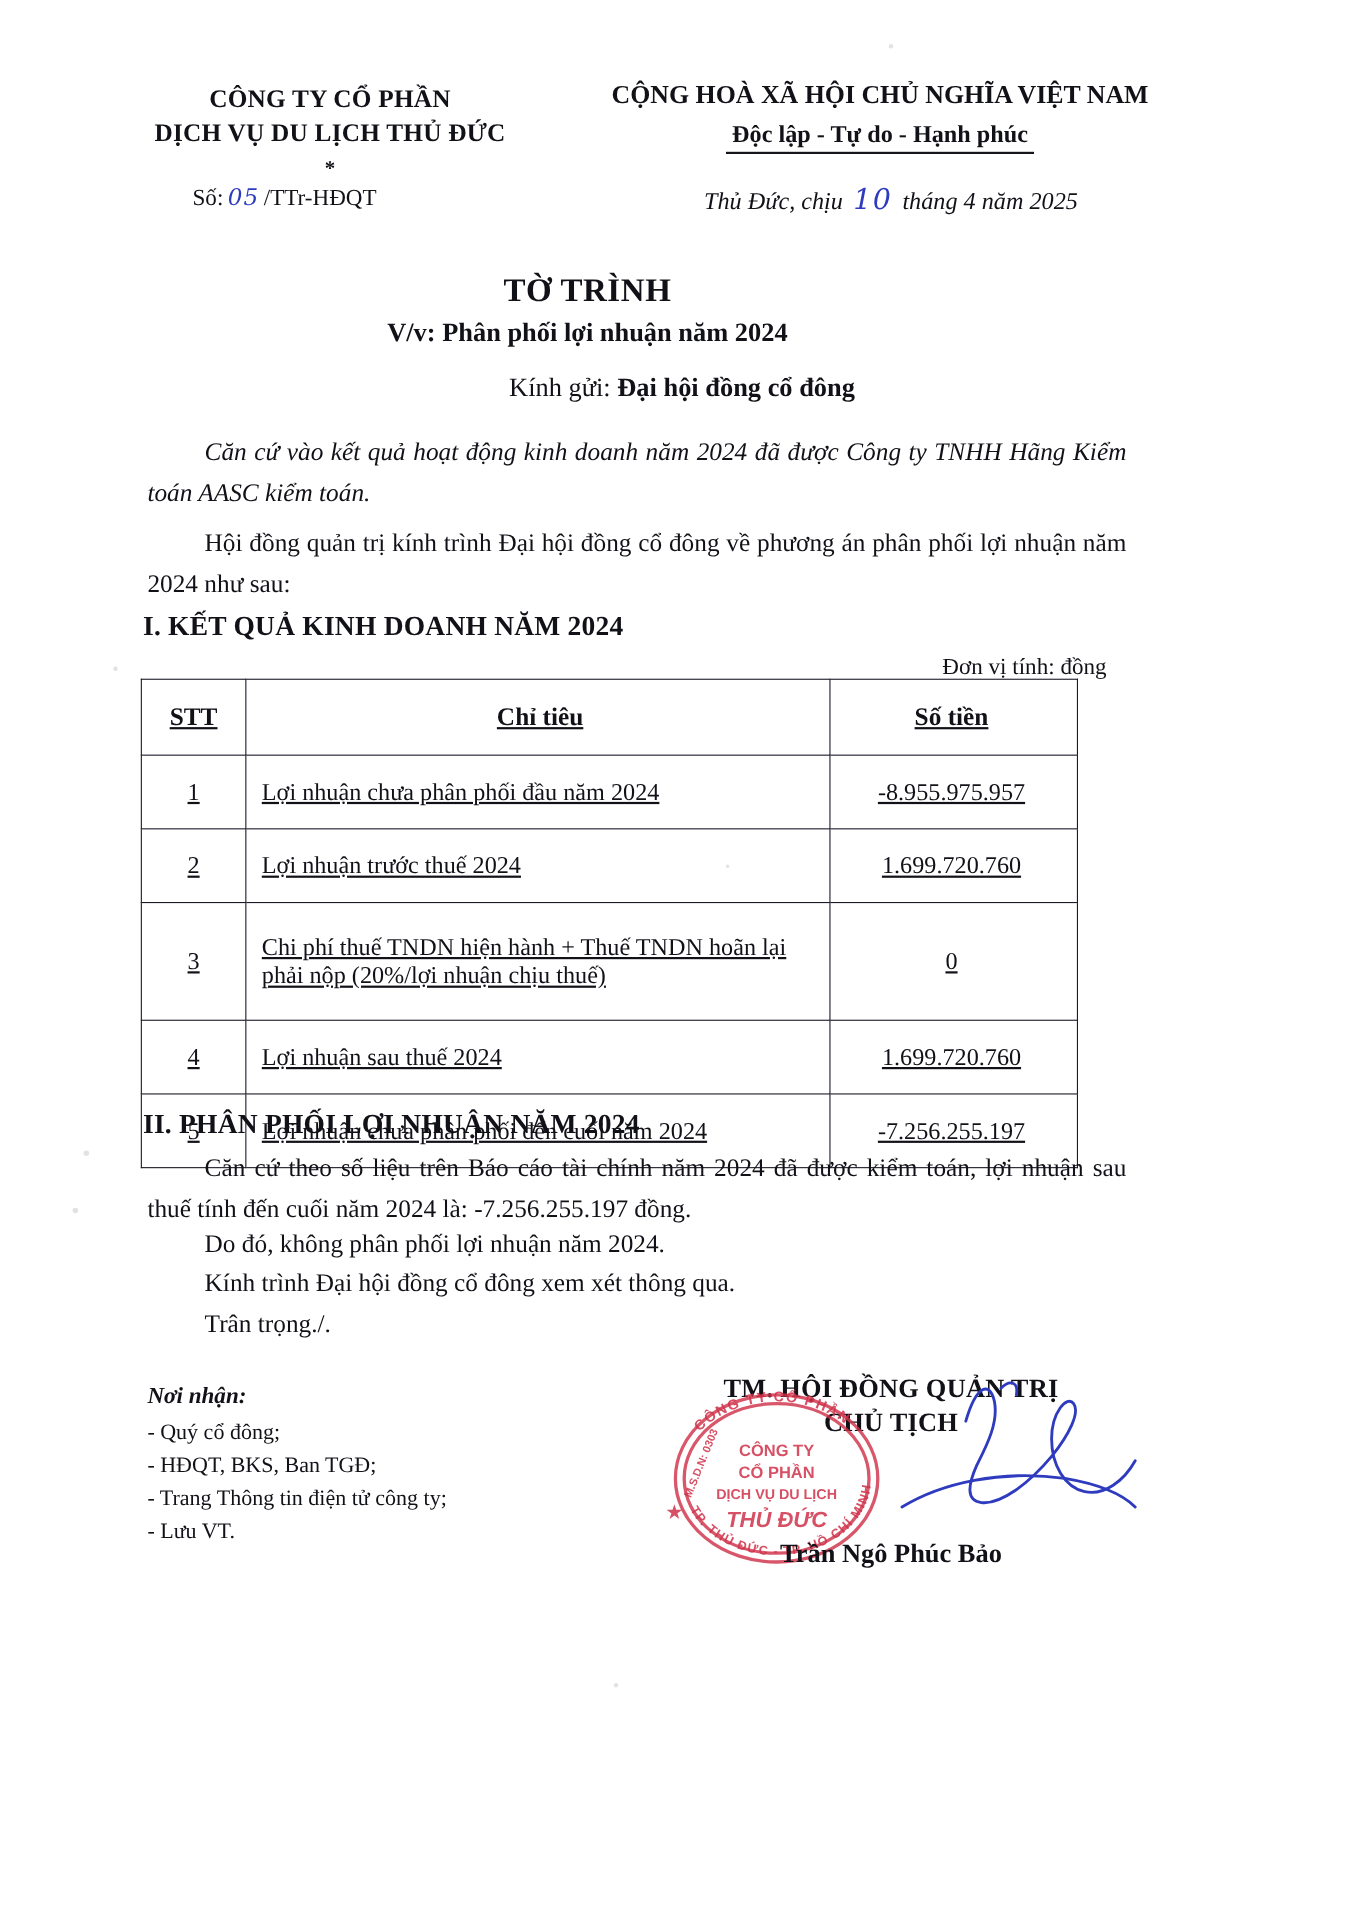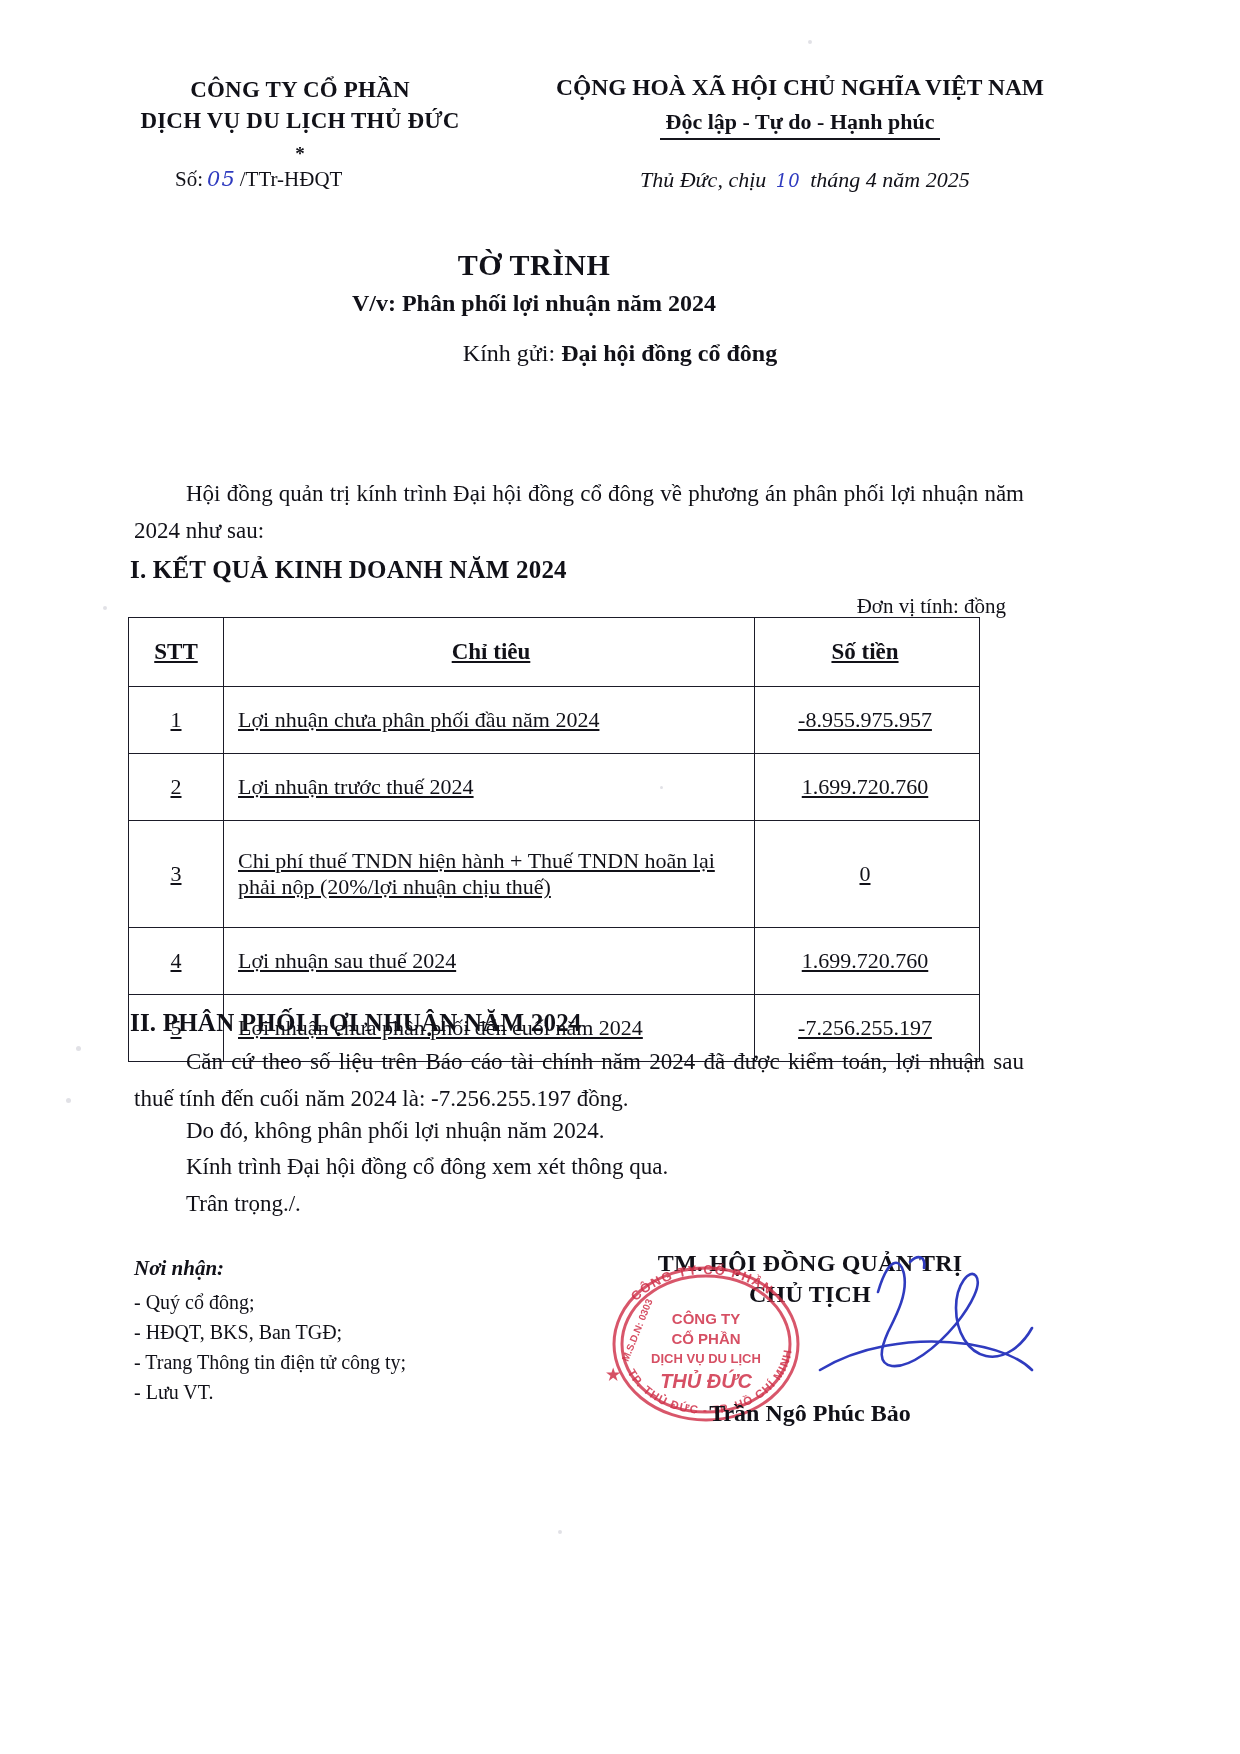--- a/index.html
+++ b/index.html
@@ -85,21 +85,21 @@
     letter-spacing: 1px;
   }
   .dateline {
     position: absolute;
     top: 167px;
     left: 640px;
     font-style: italic;
     font-size: 22px;
     white-space: nowrap;
   }
-  .dateline .ink { font-size: 18px; }
+  .dateline .ink { font-size: 26px; }
 
   
   .title-block {
     position: absolute;
     top: 248px;
     left: 0;
     width: 1068px;
     text-align: center;
   }
   .title-main {
@@ -287,20 +287,23 @@
   <div class="title-block">
     <div class="title-main">TỜ TRÌNH</div>
     <div class="title-sub">V/v: Phân phối lợi nhuận năm 2024</div>
   </div>
 
   <div class="addressee">
     <span>Kính gửi:</span>
     <b>Đại hội đồng cổ đông</b>
   </div>
 
+  <div class="body-text para-italic">
+    <span class="indent"></span><span>Căn cứ vào kết quả hoạt động kinh doanh năm 2024 đã được Công ty TNHH Hãng Kiểm toán AASC kiểm toán.</span>
+  </div>
 
   <div class="body-text para-2">
     <span class="indent"></span><span>Hội đồng quản trị kính trình Đại hội đồng cổ đông về phương án phân phối lợi nhuận năm 2024 như sau:</span>
   </div>
 
   <div class="sec-head sec-1">I. KẾT QUẢ KINH DOANH NĂM 2024</div>
   <div class="unit-note">Đơn vị tính: đồng</div>
 
   <table class="result">
     <thead>

